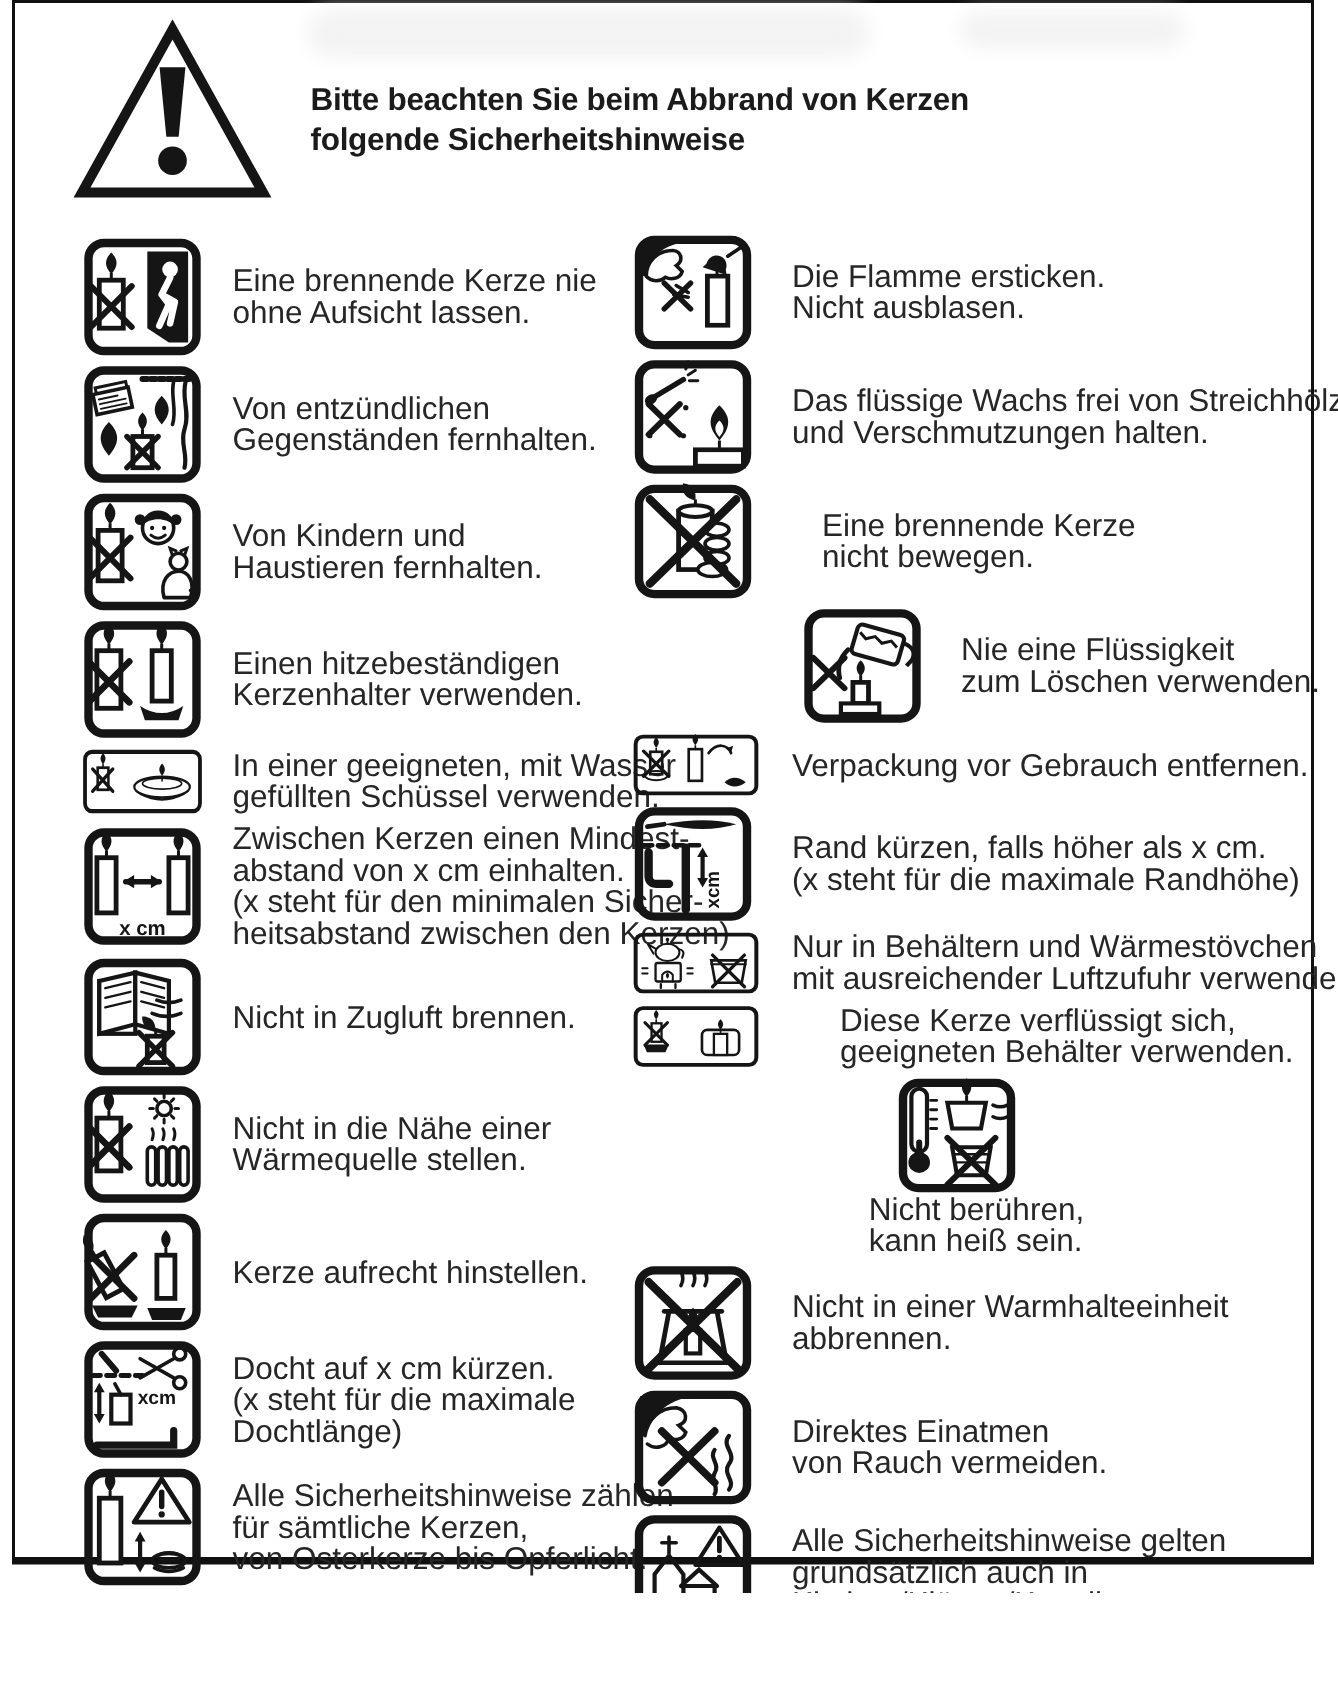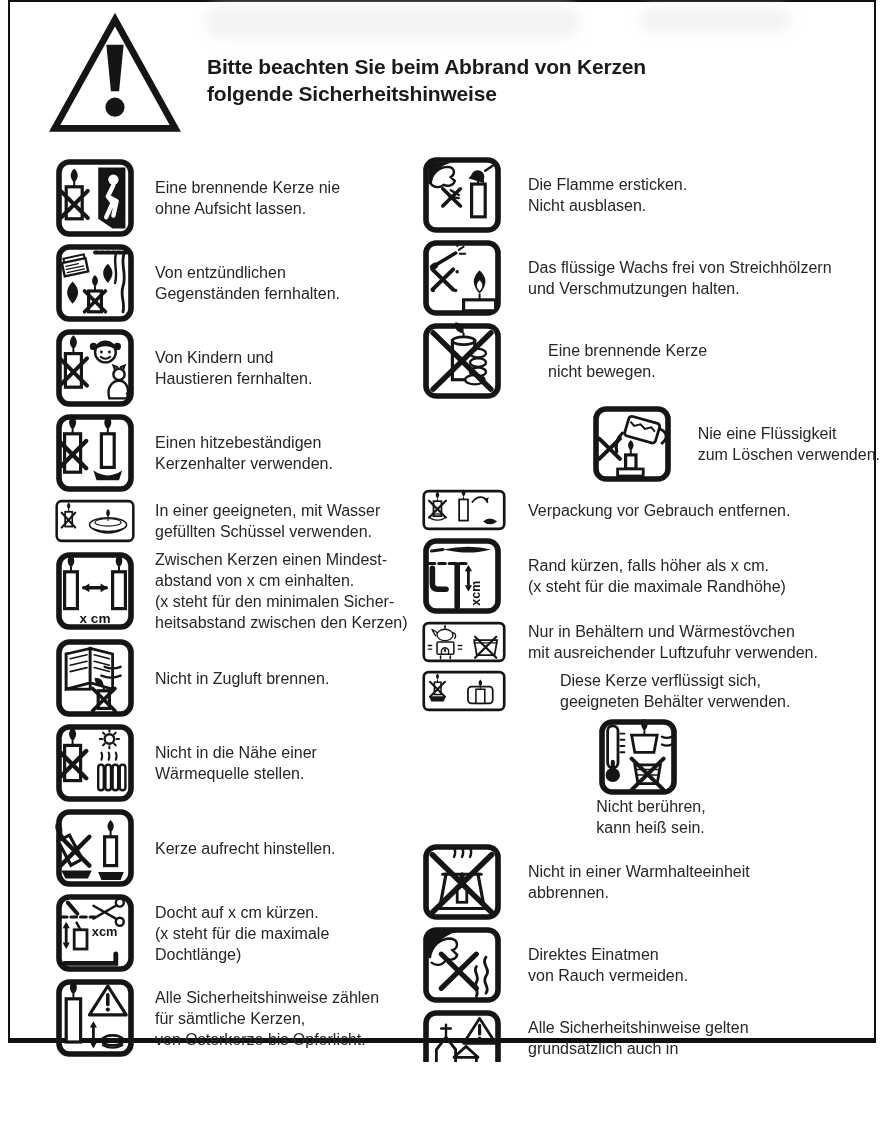--- a/index.html
+++ b/index.html
@@ -14,21 +14,21 @@
   h1.title{position:absolute;left:207px;top:53px;margin:0;
            font-size:21px;line-height:27px;font-weight:bold;color:#1b1b1b;
            white-space:pre-line;letter-spacing:-0.2px;}
   .col{position:absolute;}
   .col-left{left:55px;top:158px;width:365px;}
   .col-right{left:422px;top:156px;width:458px;}
   .row{display:flex;align-items:center;margin-bottom:5px;}
   .icon-cell{flex:none;display:flex;align-items:center;}
   .col-left  .icon-cell{width:80px;margin-right:20px;}
   .col-right .icon-cell{width:84px;margin-right:22px;}
-  .row-text{font-size:16px;line-height:21px;color:#262626;white-space:pre;}
+  .row-text{font-size:21px;line-height:21px;color:#262626;white-space:pre;}
 </style>
 </head>
 <body>
 
 <div class="page">
   <div class="frame"></div>
   <div class="artifact a1"></div>
   <div class="artifact a2"></div>
 
   <div class="warn-tri">

